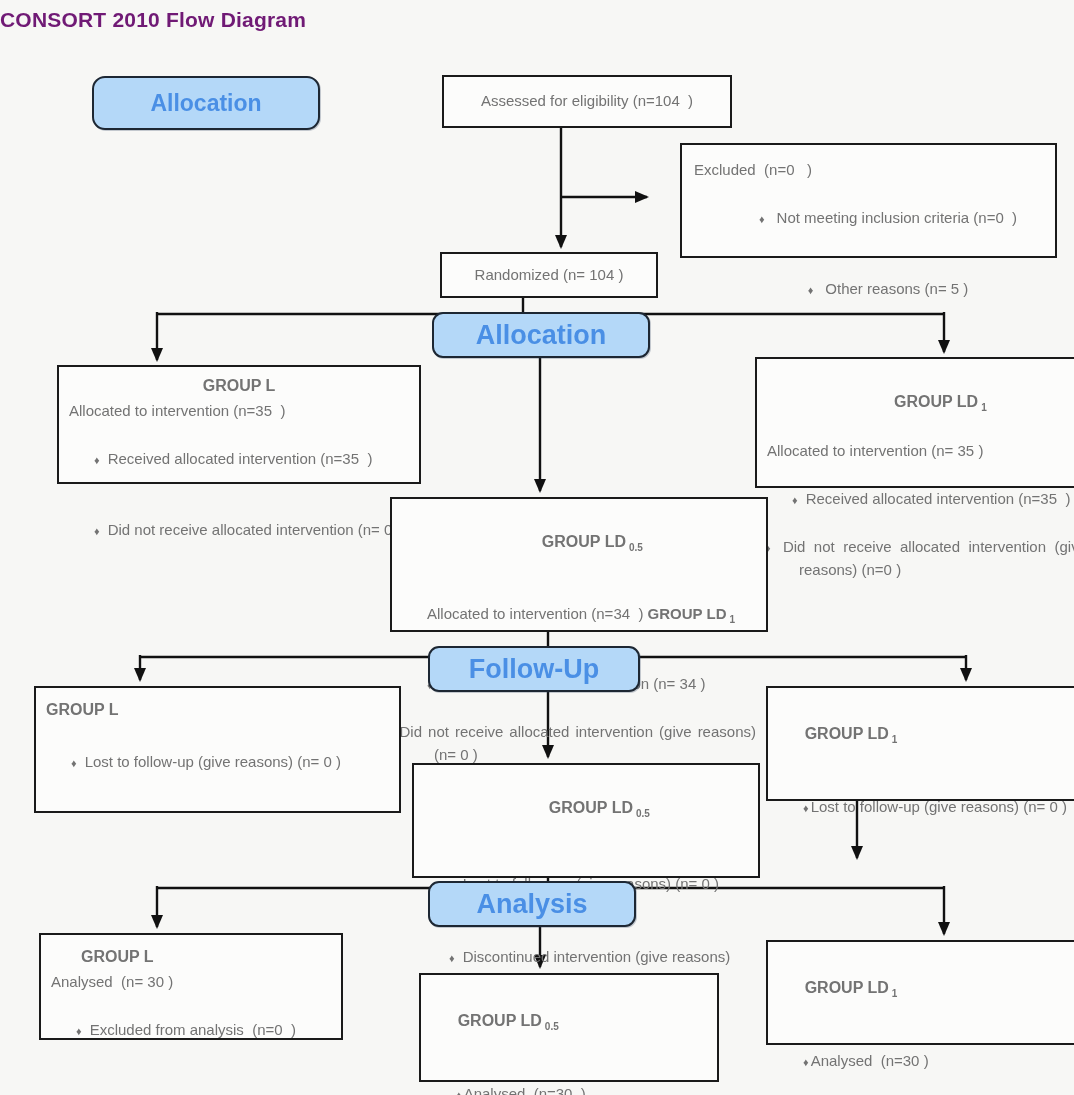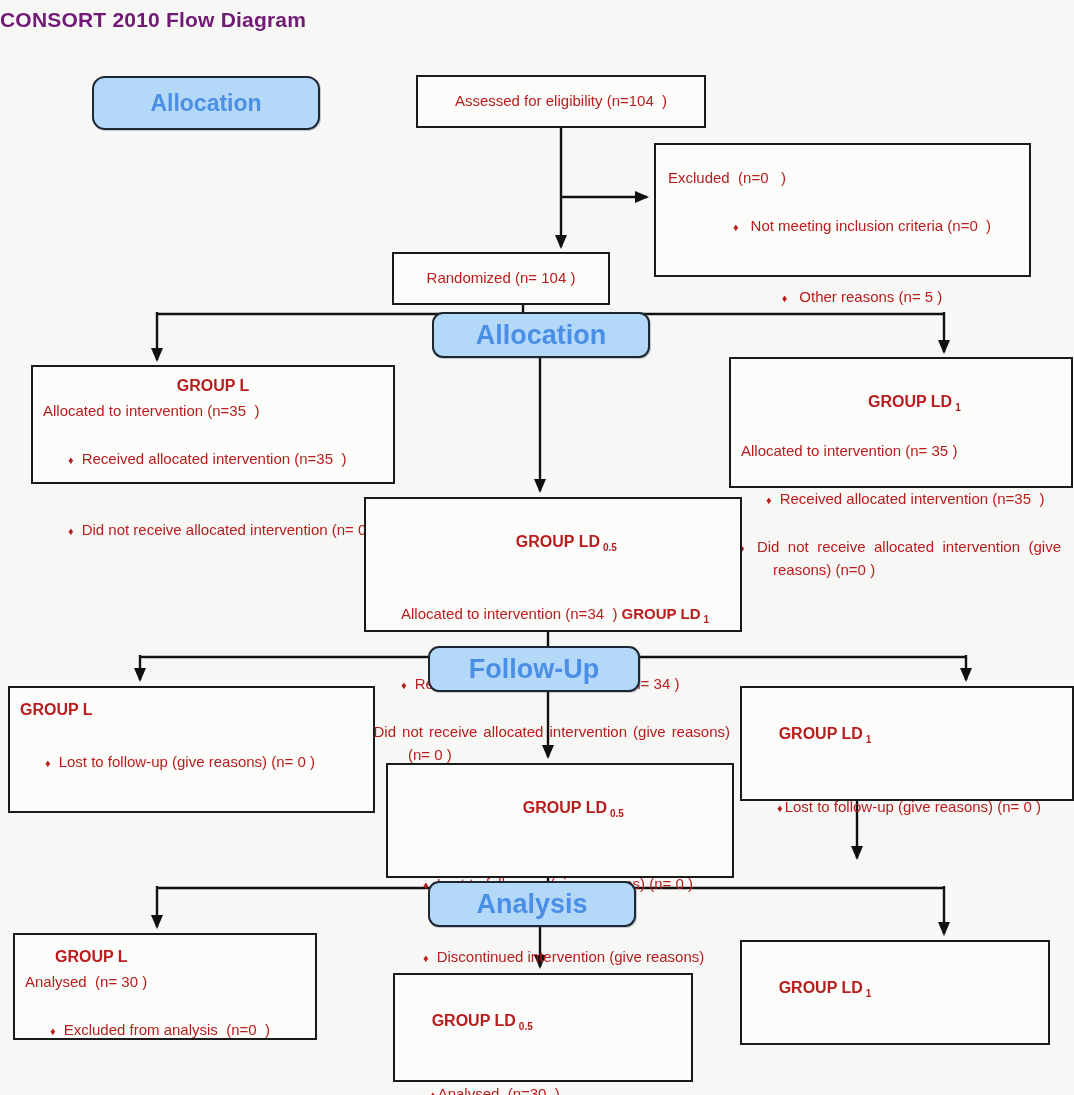--- a/index.html
+++ b/index.html
@@ -28,23 +28,23 @@
     background:#b4d8f8;
     border:2.5px solid #1d2733;
     border-radius:11px;
     color:#4a8fe5;font-weight:bold;font-size:27px;
     box-shadow:1px 1px 0 rgba(40,60,90,.25);
   }
   .box{
     position:absolute;z-index:2;
     background:#fcfcfb;
     border:2px solid #1a1a1a;
-    color:#b91c1c;
+    color:#737373;
     font-size:15px;line-height:1.5;
-    padding:7px 10px;box-sizing:border-box;
+    padding:7px 10px;box-sizing:border-box;margin-left:26px;
   }
   .vcenter{display:flex;align-items:center;justify-content:center;text-align:center;padding:4px;}
   .pre{white-space:pre-wrap;}
   .gtitle{font-weight:bold;font-size:16px;white-space:pre-wrap;}
   .tcenter{text-align:center;}
   .indent{padding-left:30px;}
   sub{font-size:10px;font-weight:bold;margin-left:3px;line-height:0;}
   .li{white-space:pre-wrap;margin-top:3px;}
   .di{font-size:11px;margin-right:8px;}
   .di.tight{margin-right:2px;}
@@ -89,31 +89,31 @@
 
   <div class="stage" style="left:92px;top:76px;width:224px;height:50px;font-size:23px;border-radius:13px;">Allocation</div>
   <div class="stage" style="left:432px;top:312px;width:214px;height:42px;">Allocation</div>
   <div class="stage" style="left:428px;top:881px;width:204px;height:42px;">Analysis</div>
   <div class="stage" style="left:428px;top:646px;width:208px;height:42px;">Follow-Up</div>
 
   <div class="box vcenter" style="left:416px;top:75px;width:290px;height:53px;">
     <span class="pre">Assessed for eligibility (n=104  )</span>
   </div>
 
-  <div class="box" style="left:654px;top:143px;width:377px;height:134px;padding:22px 12px;">
+  <div class="box" style="left:654px;top:143px;width:377px;height:115px;padding:14px 12px;">
     <div class="pre">Excluded  (n=0   )</div>
     <div class="li pad">
       <span class="di wide">♦</span><span>Not meeting inclusion criteria (n=0  )</span>
     </div>
     <div class="li pad">
       <span class="di wide">♦</span><span>Other reasons (n= 5 )</span>
     </div>
   </div>
 
-  <div class="box vcenter" style="left:392px;top:252px;width:218px;height:53px;">
+  <div class="box vcenter" style="left:414px;top:252px;width:218px;height:46px;">
     <span class="pre">Randomized (n= 104 )</span>
   </div>
 
   <div class="box" style="left:31px;top:365px;width:364px;height:119px;">
     <div class="gtitle tcenter">GROUP L</div>
     <div class="line1">Allocated to intervention (n=35  )</div>
     <div class="li">
       <span class="di">♦</span><span>Received allocated intervention (n=35  )</span>
     </div>
     <div class="li">
@@ -192,16 +192,19 @@
     <div class="li">
       <span class="di tight">♦</span><span>Analysed  (n=30  )</span>
     </div>
 
   </div>
 
   <div class="box" style="left:740px;top:940px;width:310px;height:105px;padding-top:10px;">
     <div class="gtitle">
       <span>GROUP LD</span><sub>1</sub>
     </div>
+    <div class="li">
+      <span class="di tight">♦</span><span>Analysed  (n=30 )</span>
+    </div>
 
   </div>
 
 </div>
 
 </body></html>

